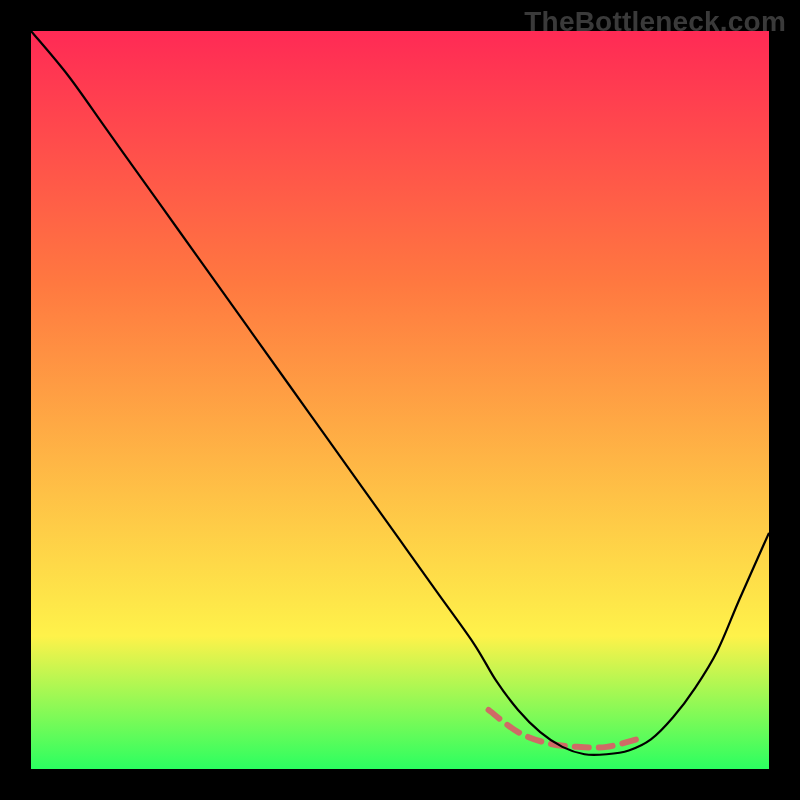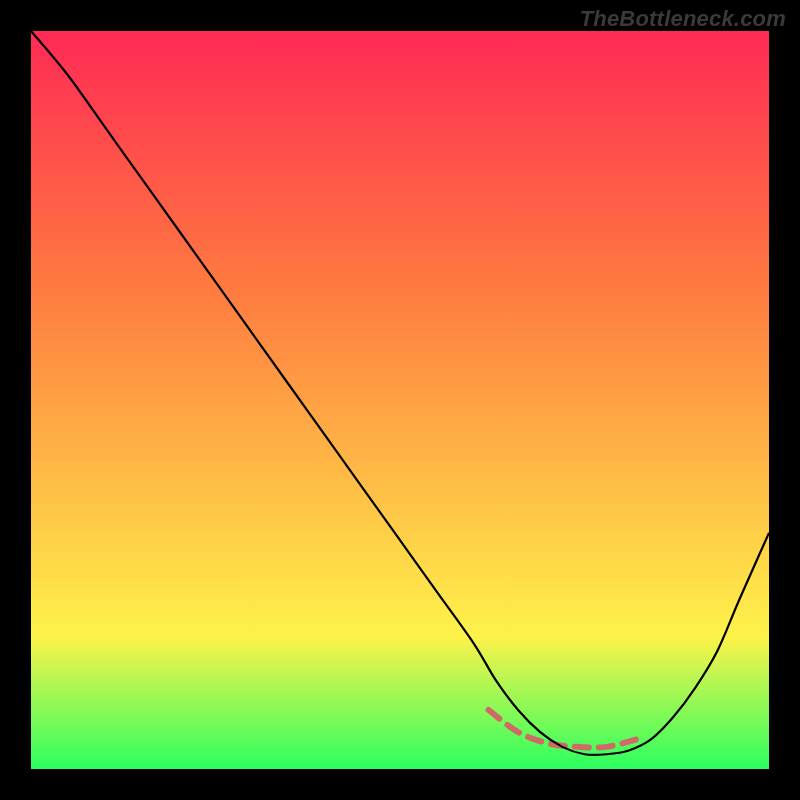--- a/index.html
+++ b/index.html
@@ -1,18 +1,18 @@
 <!DOCTYPE html>
 <html><head>
 <meta charset="utf-8">
 <style>
   * { margin: 0; padding: 0; box-sizing: border-box; }
   html, body { width: 800px; height: 800px; overflow: hidden; background: #000; font-family: Arial, Helvetica, sans-serif; }
   .stage { position: relative; width: 800px; height: 800px; background: #000; }
-  .watermark { position: absolute; top: 6px; right: 14px; color: #3a3a3a; font-size: 22px; font-weight: 600; letter-spacing: 0.2px; font-style: italic; }
+  .watermark { position: absolute; top: 6px; right: 14px; color: #3a3a3a; font-size: 28px; font-weight: 600; letter-spacing: 0.2px; }
   .plot-wrap { position: absolute; left: 31px; top: 31px; width: 738px; height: 738px; }
   svg { display: block; width: 100%; height: 100%; }
   .curve { fill: none; stroke: #000; stroke-width: 2.2; stroke-linecap: butt; }
   .dash { fill: none; stroke: #cf6b66; stroke-width: 6; stroke-linecap: round; stroke-dasharray: 14 10; }
 </style>
 </head>
 <body>
 
 <div class="stage">
   <div class="watermark">TheBottleneck.com</div>

